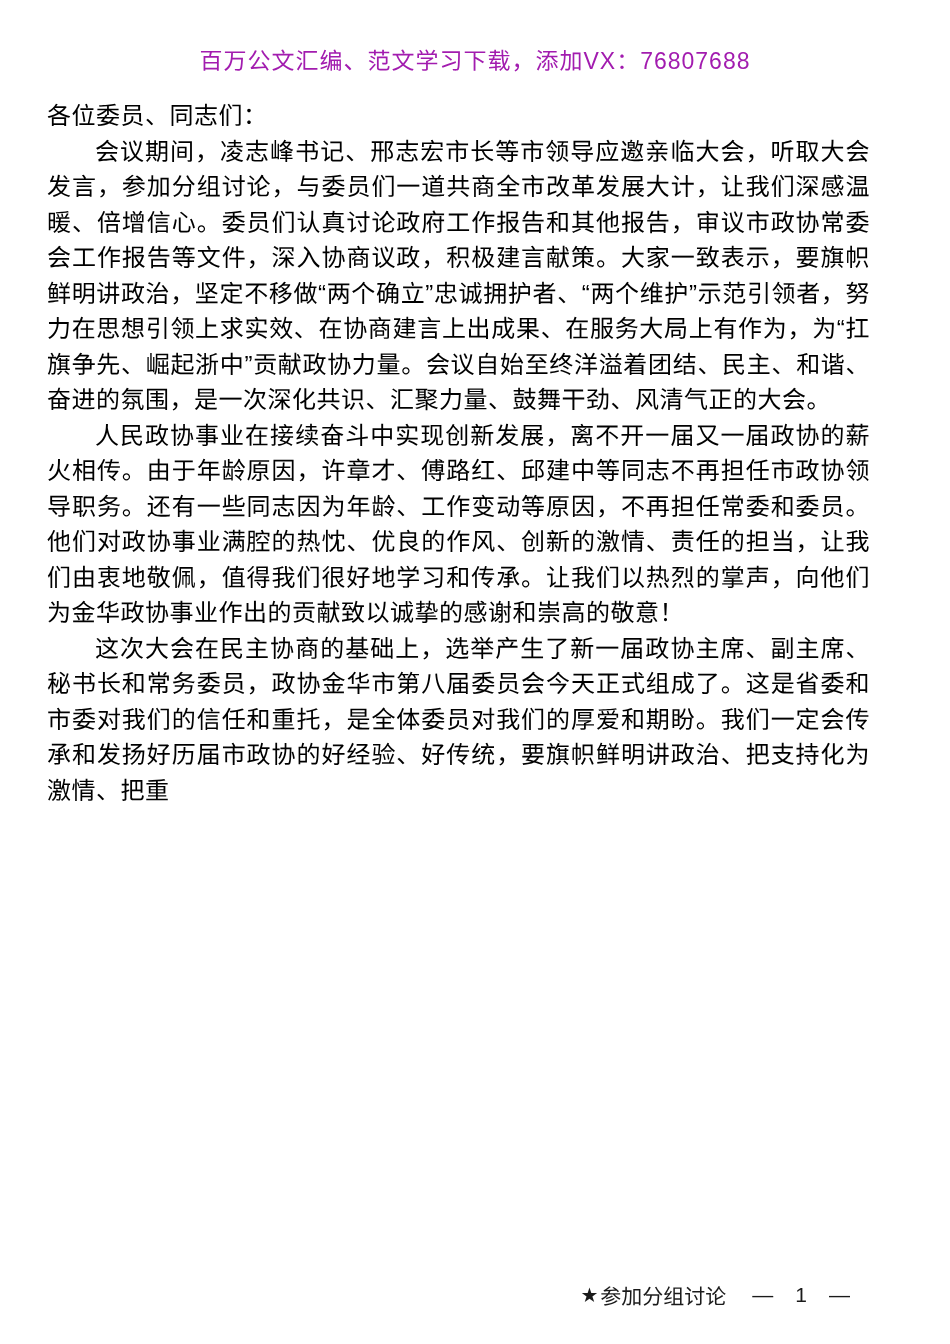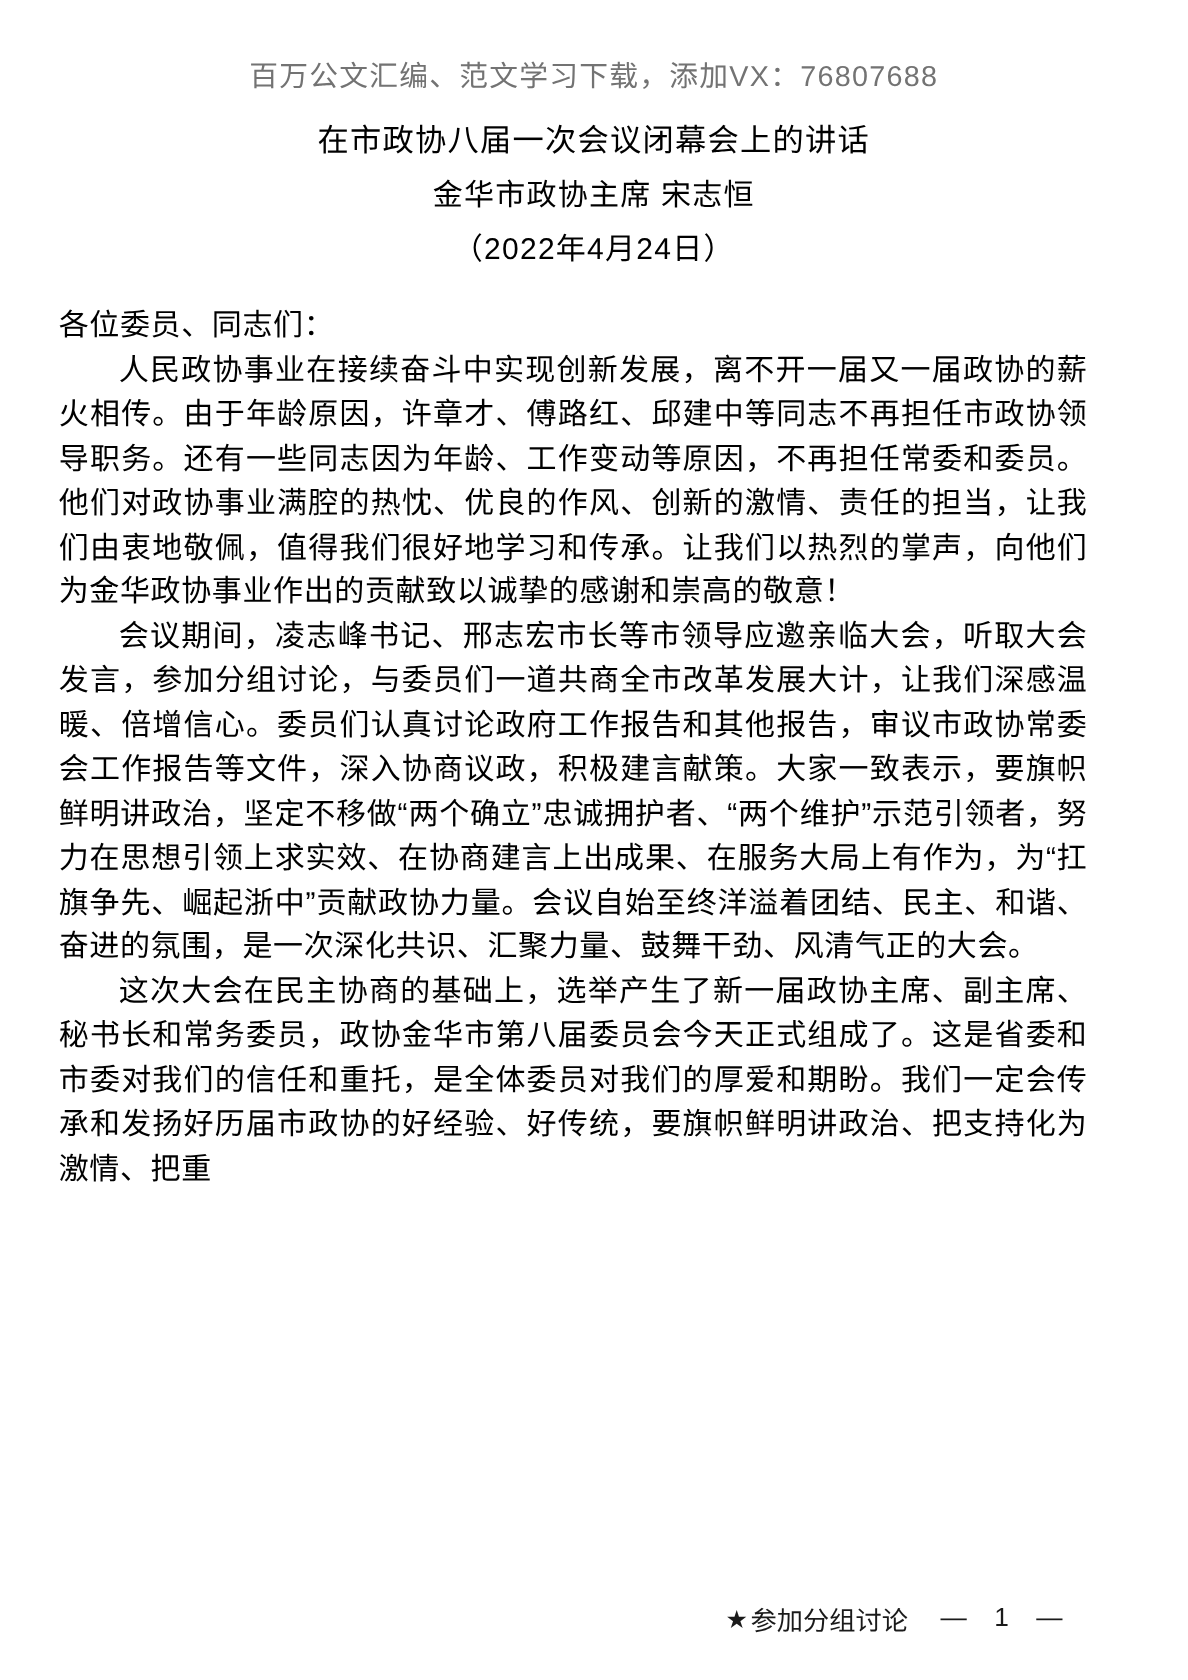--- a/index.html
+++ b/index.html
@@ -79,32 +79,27 @@
     gap: 22px;
     font-size: 21px;
   }
   .footer .dash { letter-spacing: 0; }
 </style>
 </head>
 <body>
 
 <div class="page">
 
-  <div class="notice" style="color: #737373;">百万公文汇编、范文学习下载，添加VX：76807688</div>
+  <div class="notice" style="color: #a21caf;">百万公文汇编、范文学习下载，添加VX：76807688</div>
 
-  <div class="title-block">
-    <div class="doc-title">在市政协八届一次会议闭幕会上的讲话</div>
-    <div class="doc-author">金华市政协主席 宋志恒</div>
-    <div class="doc-date">（2022年4月24日）</div>
-  </div>
 
   <div class="body-text">
     <p class="salutation">各位委员、同志们：</p>
+    <p class="para">会议期间，凌志峰书记、邢志宏市长等市领导应邀亲临大会，听取大会发言，参加分组讨论，与委员们一道共商全市改革发展大计，让我们深感温暖、倍增信心。委员们认真讨论政府工作报告和其他报告，审议市政协常委会工作报告等文件，深入协商议政，积极建言献策。大家一致表示，要旗帜鲜明讲政治，坚定不移做“两个确立”忠诚拥护者、“两个维护”示范引领者，努力在思想引领上求实效、在协商建言上出成果、在服务大局上有作为，为“扛旗争先、崛起浙中”贡献政协力量。会议自始至终洋溢着团结、民主、和谐、奋进的氛围，是一次深化共识、汇聚力量、鼓舞干劲、风清气正的大会。</p>
     <p class="para">人民政协事业在接续奋斗中实现创新发展，离不开一届又一届政协的薪火相传。由于年龄原因，许章才、傅路红、邱建中等同志不再担任市政协领导职务。还有一些同志因为年龄、工作变动等原因，不再担任常委和委员。他们对政协事业满腔的热忱、优良的作风、创新的激情、责任的担当，让我们由衷地敬佩，值得我们很好地学习和传承。让我们以热烈的掌声，向他们为金华政协事业作出的贡献致以诚挚的感谢和崇高的敬意！</p>
-    <p class="para">会议期间，凌志峰书记、邢志宏市长等市领导应邀亲临大会，听取大会发言，参加分组讨论，与委员们一道共商全市改革发展大计，让我们深感温暖、倍增信心。委员们认真讨论政府工作报告和其他报告，审议市政协常委会工作报告等文件，深入协商议政，积极建言献策。大家一致表示，要旗帜鲜明讲政治，坚定不移做“两个确立”忠诚拥护者、“两个维护”示范引领者，努力在思想引领上求实效、在协商建言上出成果、在服务大局上有作为，为“扛旗争先、崛起浙中”贡献政协力量。会议自始至终洋溢着团结、民主、和谐、奋进的氛围，是一次深化共识、汇聚力量、鼓舞干劲、风清气正的大会。</p>
     <p class="para">这次大会在民主协商的基础上，选举产生了新一届政协主席、副主席、秘书长和常务委员，政协金华市第八届委员会今天正式组成了。这是省委和市委对我们的信任和重托，是全体委员对我们的厚爱和期盼。我们一定会传承和发扬好历届市政协的好经验、好传统，要旗帜鲜明讲政治、把支持化为激情、把重</p>
   </div>
 
   <div class="footer">
     <span class="brand-group">
       <span class="star">★</span>
       <span>参加分组讨论</span>
     </span>
     <span class="pagenum-group">
       <span class="dash">—</span>

